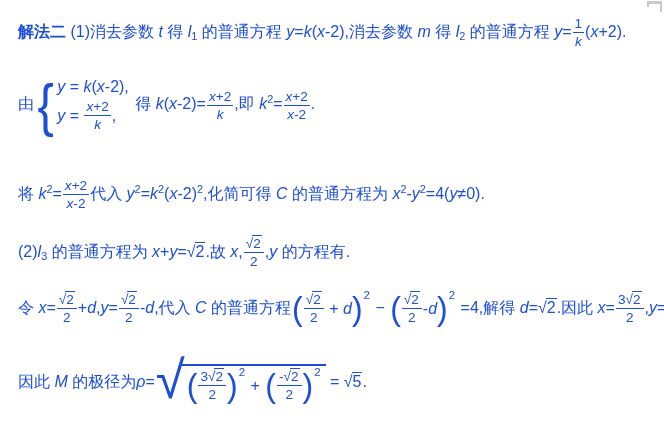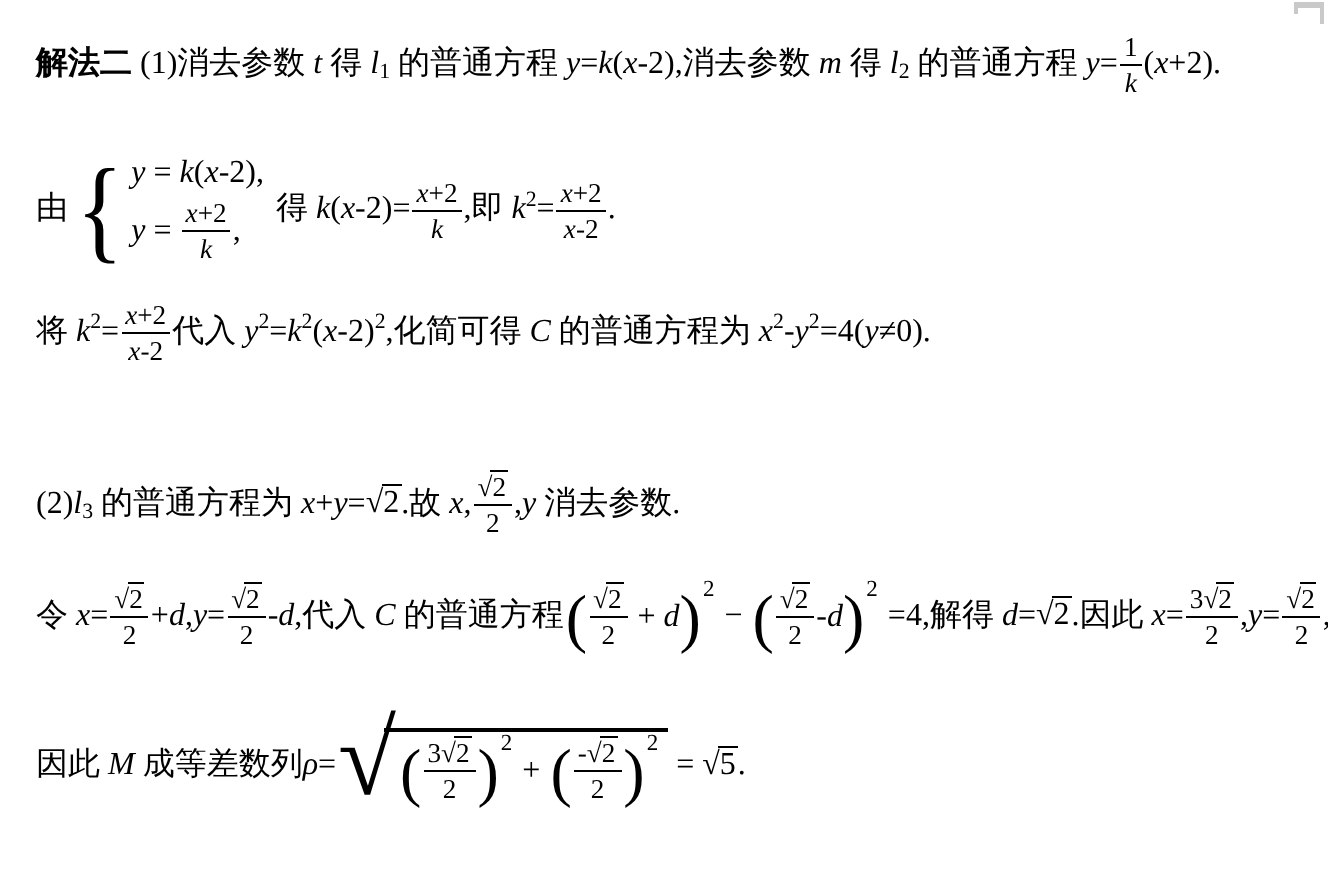--- a/index.html
+++ b/index.html
@@ -1,25 +1,25 @@
 <!DOCTYPE html>
 <html><head>
 <meta charset="utf-8">
 <style>
   *{box-sizing:border-box;}
   html,body{margin:0;padding:0;}
   body{width:664px;height:440px;background:#ffffff;overflow:hidden;}
   .page{
-    position:relative;width:664px;height:412px;background:#ffffff;color:#000000;
-    font-family:Liberation Serif, serif;font-size:16px;
+    position:relative;width:664px;height:412px;background:#ffffff;color:#1d4ed8;
+    font-family:Liberation Sans, sans-serif;font-size:16px;
   }
   .line{position:absolute;left:18px;white-space:nowrap;}
   .l1{top:16px;}
   .l2{top:78px;}
-  .l3{top:150px;}
+  .l3{top:178px;}
   .l4{top:236px;}
   .l5{top:292px;}
   .l6{top:358px;}
   .run,.var,.bold{white-space:pre;}
   .var{font-style:italic;}
   .bold{font-weight:bold;}
   .sup{font-size:0.68em;position:relative;top:-0.55em;white-space:pre;}
   .sub{font-size:0.68em;position:relative;top:0.28em;white-space:pre;}
   .frac{
     display:inline-flex;flex-direction:column;align-items:center;
@@ -112,21 +112,21 @@
           <span class="run">-2</span>
         </span>
       </span><span class="run">代入 </span><span class="var">y</span><span class="sup">2</span><span class="run">=</span><span class="var">k</span><span class="sup">2</span><span class="run">(</span><span class="var">x</span><span class="run">-2)</span><span class="sup">2</span><span class="run">,化简可得 </span><span class="var">C</span><span class="run"> 的普通方程为 </span><span class="var">x</span><span class="sup">2</span><span class="run">-</span><span class="var">y</span><span class="sup">2</span><span class="run">=4(</span><span class="var">y</span><span class="run">≠0).</span></div>
   <div class="line l4"><span class="run">(2)</span><span class="var">l</span><span class="sub">3</span><span class="run"> 的普通方程为 </span><span class="var">x</span><span class="run">+</span><span class="var">y</span><span class="run">=</span><span class="sqrt"><span class="rad">√</span><span class="sqc">2</span></span><span class="run">.故 </span><span class="var">x</span><span class="run">,</span><span class="frac">
         <span class="num">
           <span class="sqrt"><span class="rad">√</span><span class="sqc">2</span></span>
         </span>
         <span class="den">
           <span class="run">2</span>
         </span>
-      </span><span class="run">,</span><span class="var">y</span><span class="run"> 消去参数.</span></div>
+      </span><span class="run">,</span><span class="var">y</span><span class="run"> 的方程有.</span></div>
   <div class="line l5"><span class="run">令 </span><span class="var">x</span><span class="run">=</span><span class="frac">
         <span class="num">
           <span class="sqrt"><span class="rad">√</span><span class="sqc">2</span></span>
         </span>
         <span class="den">
           <span class="run">2</span>
         </span>
       </span><span class="run">+</span><span class="var">d</span><span class="run">,</span><span class="var">y</span><span class="run">=</span><span class="frac">
         <span class="num">
           <span class="sqrt"><span class="rad">√</span><span class="sqc">2</span></span>
@@ -175,21 +175,21 @@
           <span class="run">2</span>
         </span>
       </span><span class="run">,</span><span class="var">y</span><span class="run">=</span><span class="frac">
         <span class="num">
           <span class="sqrt"><span class="rad">√</span><span class="sqc">2</span></span>
         </span>
         <span class="den">
           <span class="run">2</span>
         </span>
       </span><span class="run">,</span></div>
-  <div class="line l6"><span class="run">因此 </span><span class="var">M</span><span class="run"> 成等差数列</span><span class="var">ρ</span><span class="run">=</span><span class="bigsqrt">
+  <div class="line l6"><span class="run">因此 </span><span class="var">M</span><span class="run"> 的极径为</span><span class="var">ρ</span><span class="run">=</span><span class="bigsqrt">
         <span class="brad">√</span>
         <span class="bcnt">
           <span class="paren">
             <span class="po">(</span>
             <span class="pcnt">
               <span class="frac">
                 <span class="num">
                   <span class="run">3</span>
                   <span class="sqrt"><span class="rad">√</span><span class="sqc">2</span></span>
                 </span>

